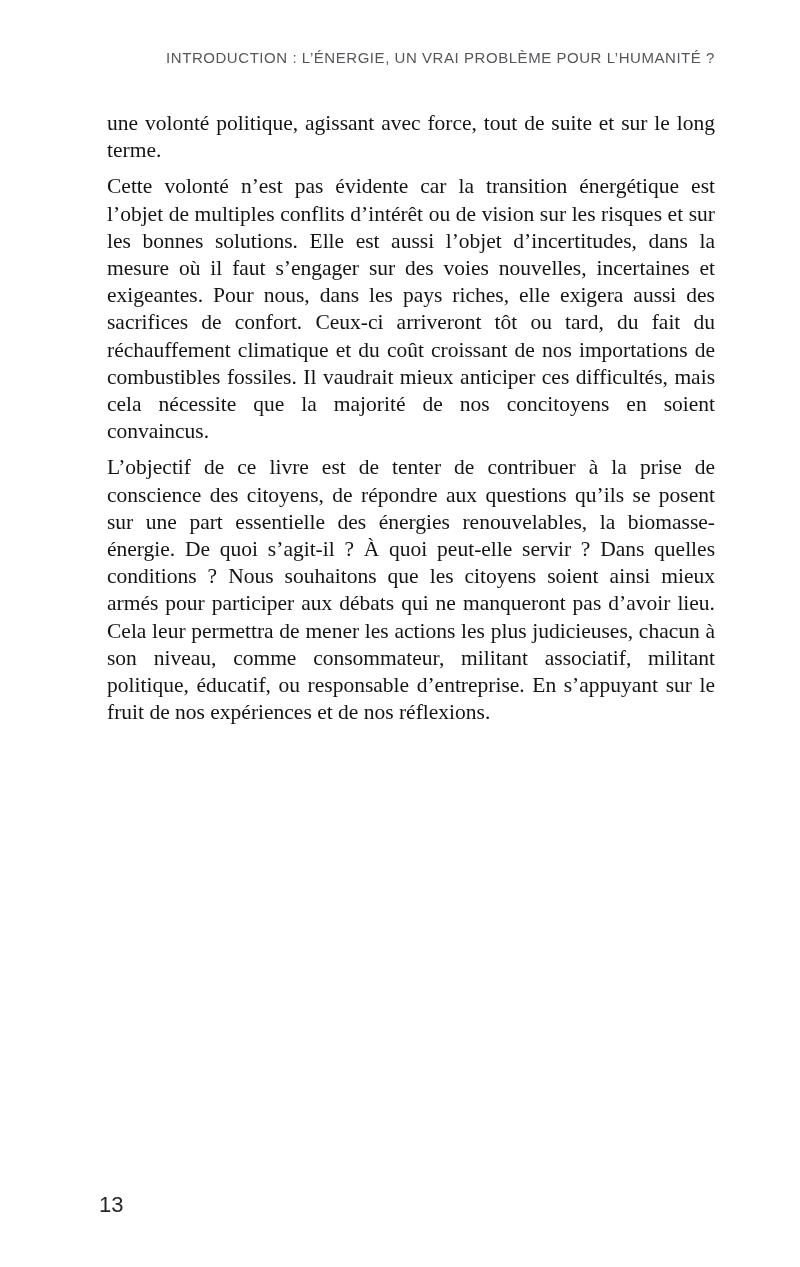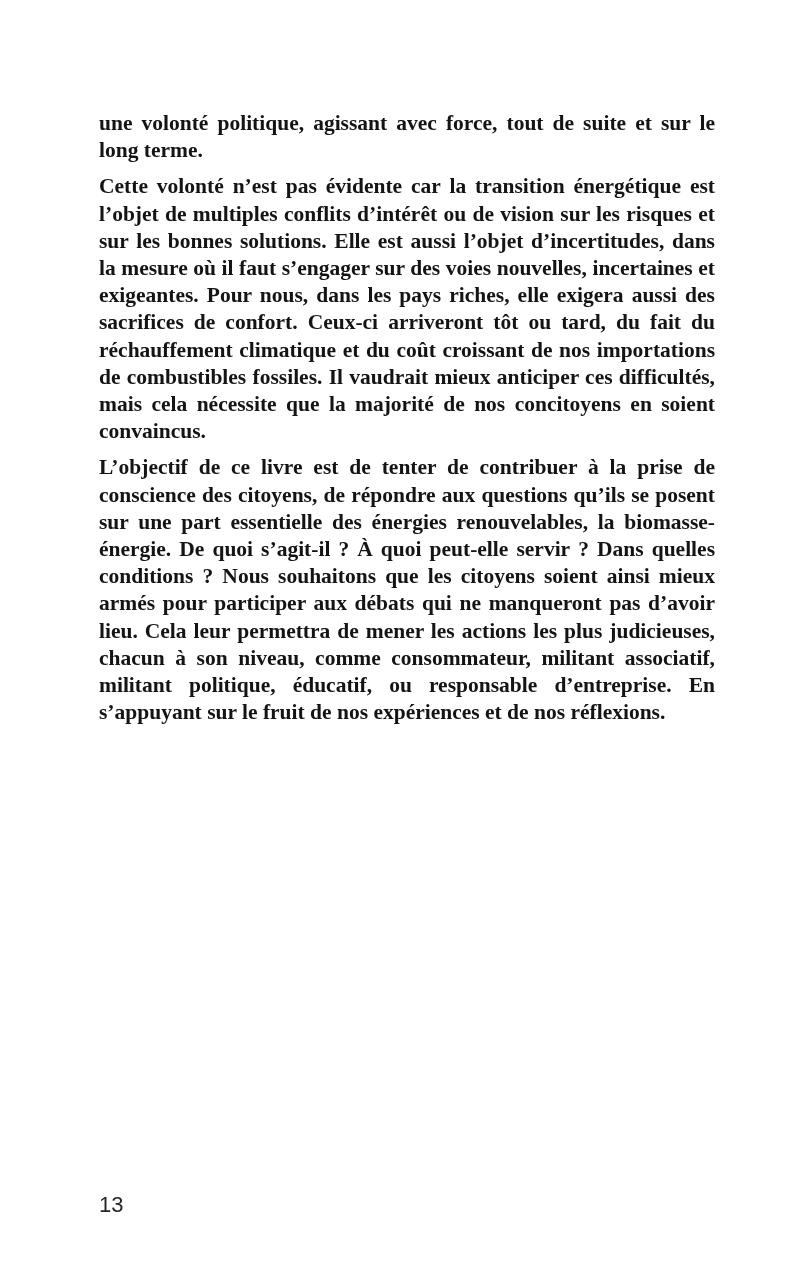--- a/index.html
+++ b/index.html
@@ -34,38 +34,38 @@
     left: 99px;
     width: 616px;
     font-family: "Liberation Serif", serif;
     font-size: 21.5px;
     line-height: 27.2px;
     color: #141414;
     text-align: justify;
     text-justify: inter-word;
   }
   .text-block p {
-    margin: 0 0 9px 0;
-    font-weight: bold;
+    margin: 0 0 9px 8px;
   }
   .page-number {
     position: absolute;
     top: 1192px;
     left: 99px;
     width: 616px;
     font-family: "Liberation Sans", sans-serif;
     font-size: 22px;
     color: #262626;
   }
 </style>
 </head>
 <body>
 
 <div class="page">
 
+  <div class="running-head">INTRODUCTION : L’ÉNERGIE, UN VRAI PROBLÈME POUR L’HUMANITÉ&nbsp;?</div>
 
   <div class="text-block">
     <p>une volonté politique, agissant avec force, tout de suite et sur le long terme.</p>
     <p>Cette volonté n’est pas évidente car la transition énergétique est l’objet de multiples conflits d’intérêt ou de vision sur les risques et sur les bonnes solutions. Elle est aussi l’objet d’incertitudes, dans la mesure où il faut s’engager sur des voies nouvelles, incertaines et exigeantes. Pour nous, dans les pays riches, elle exigera aussi des sacrifices de confort. Ceux-ci arriveront tôt ou tard, du fait du réchauffement climatique et du coût croissant de nos importations de combustibles fossiles. Il vaudrait mieux anticiper ces difficultés, mais cela nécessite que la majorité de nos concitoyens en soient convaincus.</p>
     <p>L’objectif de ce livre est de tenter de contribuer à la prise de conscience des citoyens, de répondre aux questions qu’ils se posent sur une part essentielle des énergies renouvelables, la biomasse-énergie. De quoi s’agit-il&nbsp;? À quoi peut-elle servir&nbsp;? Dans quelles conditions&nbsp;? Nous souhaitons que les citoyens soient ainsi mieux armés pour participer aux débats qui ne manqueront pas d’avoir lieu. Cela leur permettra de mener les actions les plus judicieuses, chacun à son niveau, comme consommateur, militant associatif, militant politique, éducatif, ou responsable d’entreprise. En s’appuyant sur le fruit de nos expériences et de nos réflexions.</p>
   </div>
 
   <div class="page-number">13</div>
 
 </div>

